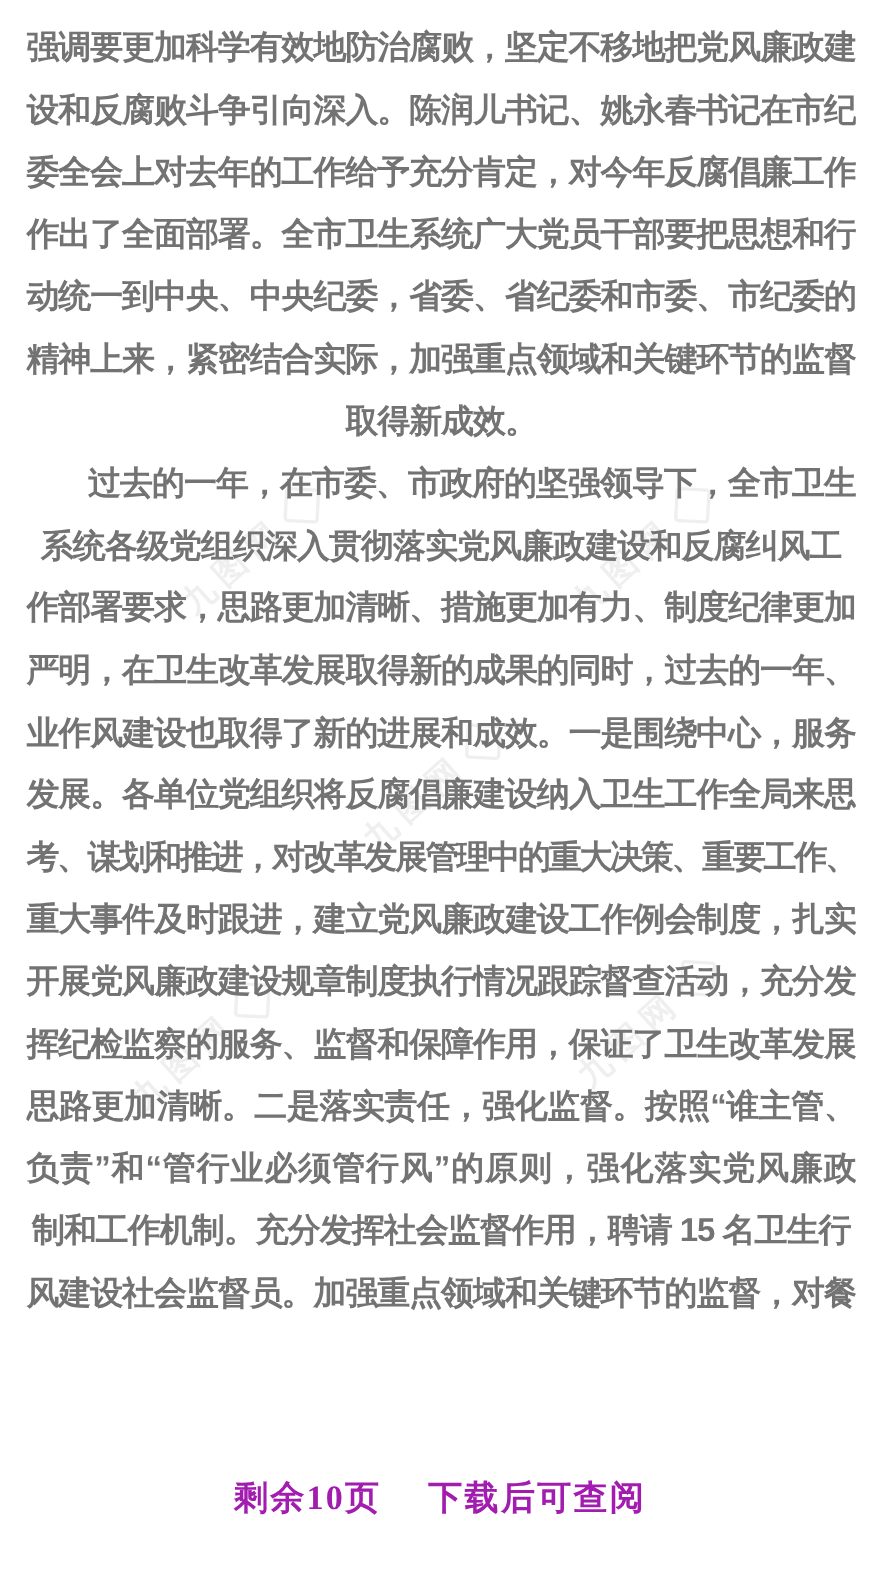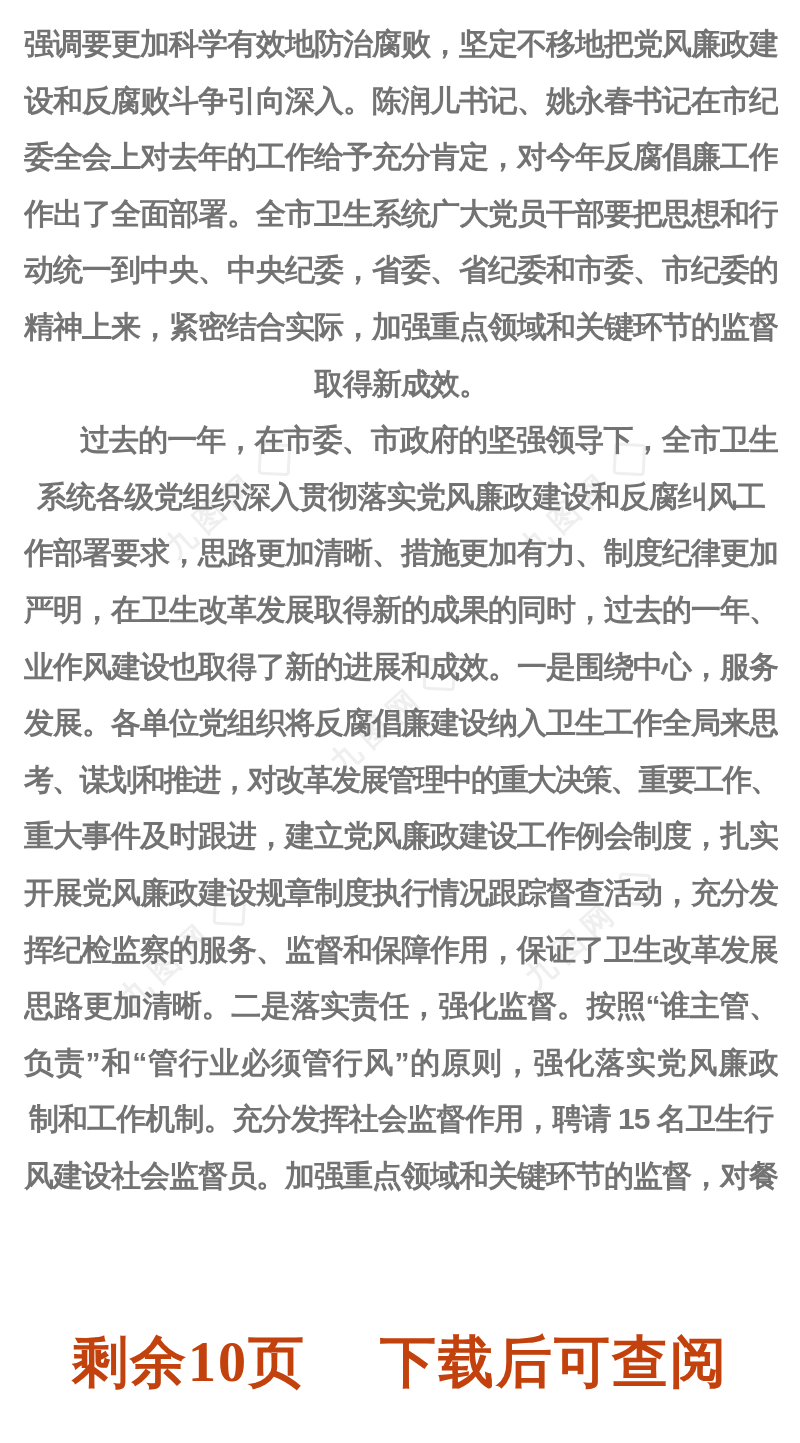--- a/index.html
+++ b/index.html
@@ -82,23 +82,23 @@
   
   .footer-notice {
     position: absolute;
     left: 0;
     right: 0;
     top: 1334px;
     z-index: 1;
     text-align: center;
     font-family: "Liberation Serif", "DejaVu Serif", serif;
     font-weight: bold;
-    font-size: 56px;
+    font-size: 31px;
     line-height: 56px;
-    color: #c2410c;
+    color: #a21caf;
     letter-spacing: 2px;
   }
 </style>
 </head>
 <body>
 
 <div class="page">
 
   <div class="wm-layer" id="wm-layer">
       <div class="wm" style="left: 150px; top: 480px;">

